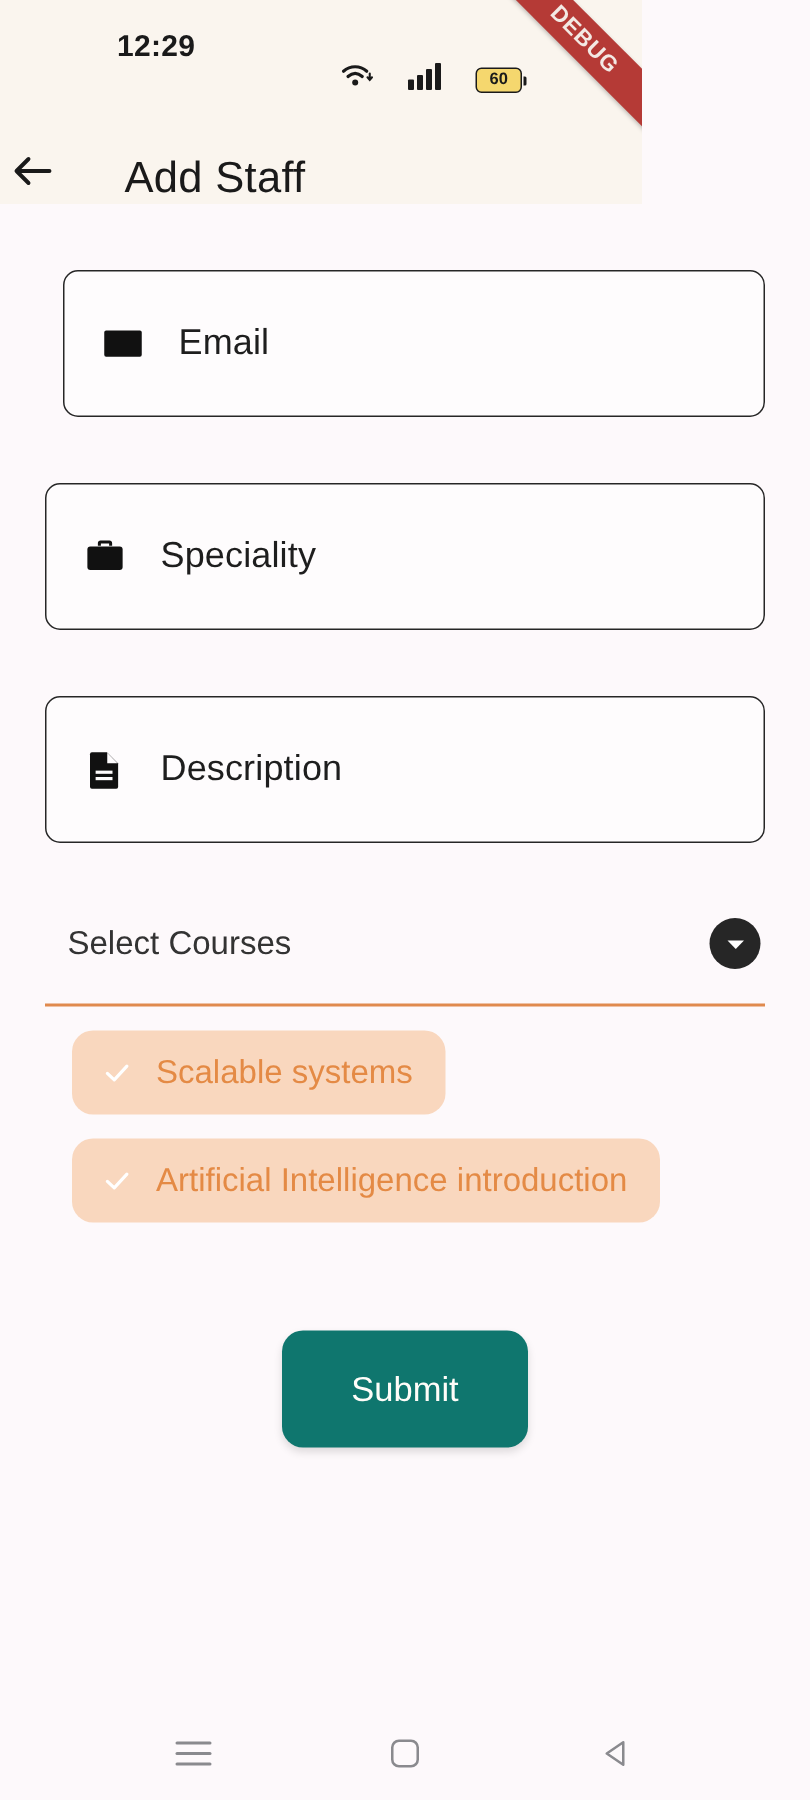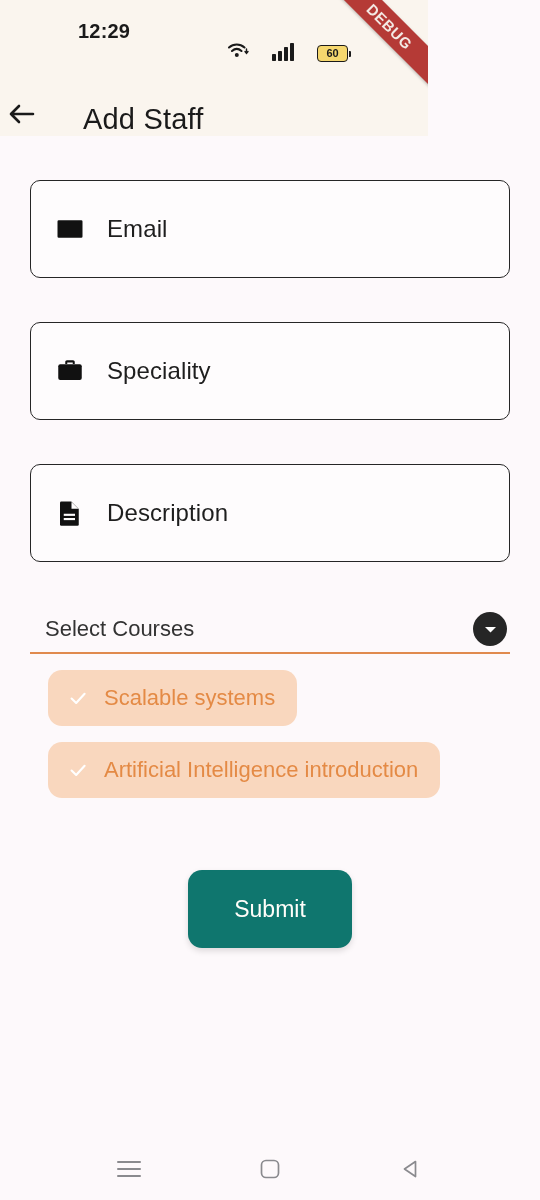--- a/index.html
+++ b/index.html
@@ -125,21 +125,21 @@
     height: 98px;
     margin-top: 44px;
     border: 1.6px solid #262626;
     border-radius: 10px;
     background: #FEFCFD;
     display: flex;
     align-items: center;
     padding-left: 22px;
     cursor: text;
   }
-  .field:first-child { margin-top: 44px; }
+  .field:first-child { margin-top: 44px; margin-left: 12px; }
 
   .field-icon {
     width: 34px;
     height: 34px;
     display: flex;
     align-items: center;
     justify-content: center;
     flex: none;
   }
 
@@ -147,21 +147,21 @@
     font-size: 24px;
     color: #1E1E1E;
     margin-left: 20px;
     letter-spacing: 0.1px;
   }
 
   
   .dropdown {
     margin-top: 50px;
     border-bottom: 2.4px solid #E08A4E;
-    padding-bottom: 6px;
+    padding-bottom: 23px;
     display: flex;
     align-items: center;
     justify-content: space-between;
     cursor: pointer;
   }
   .dropdown-label {
     font-size: 22px;
     color: #333;
     padding-left: 15px;
   }

